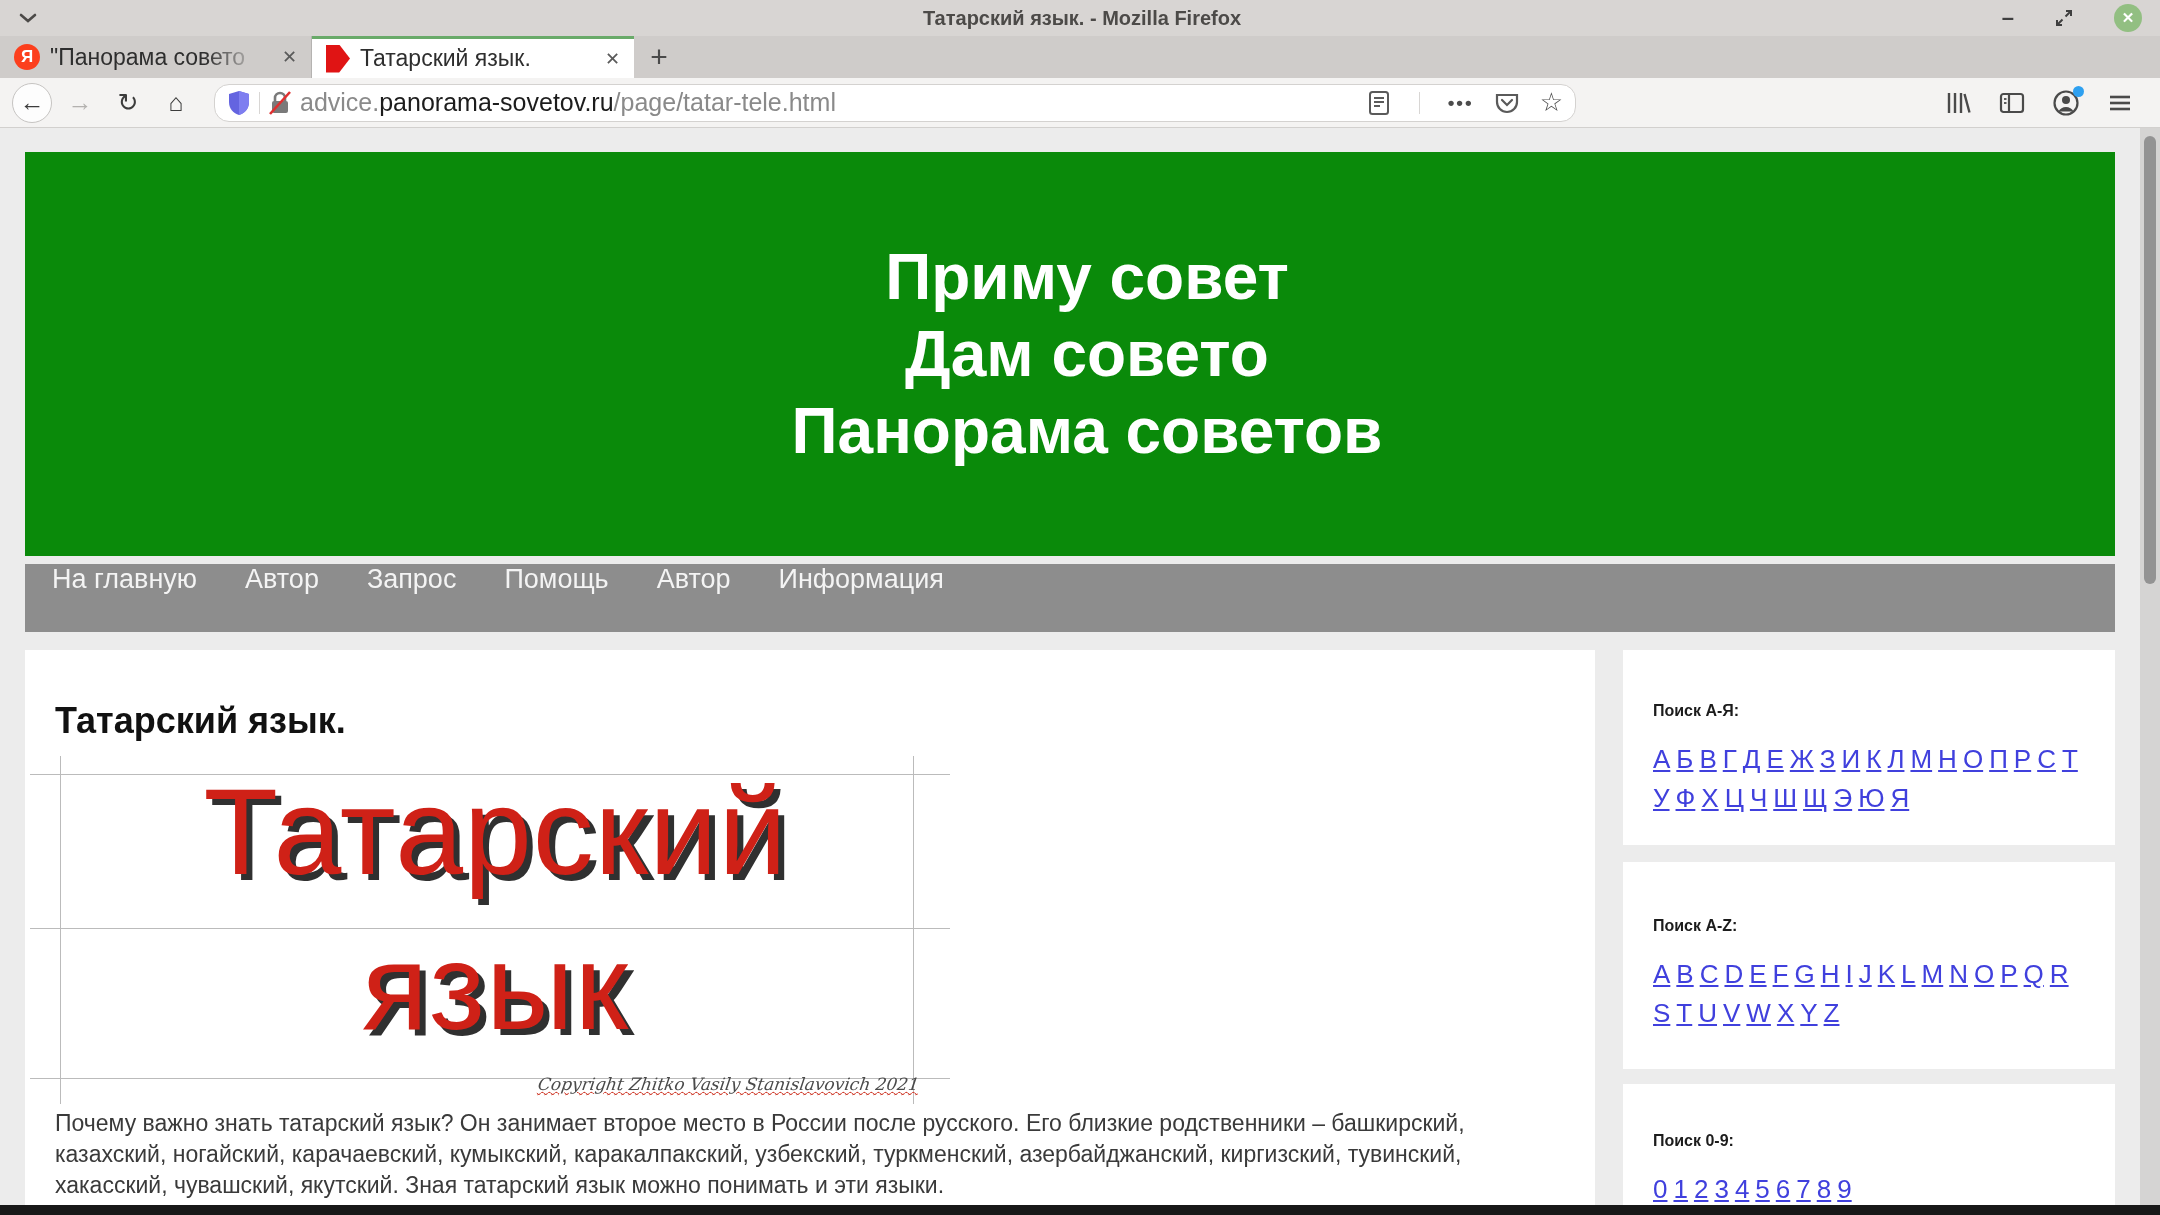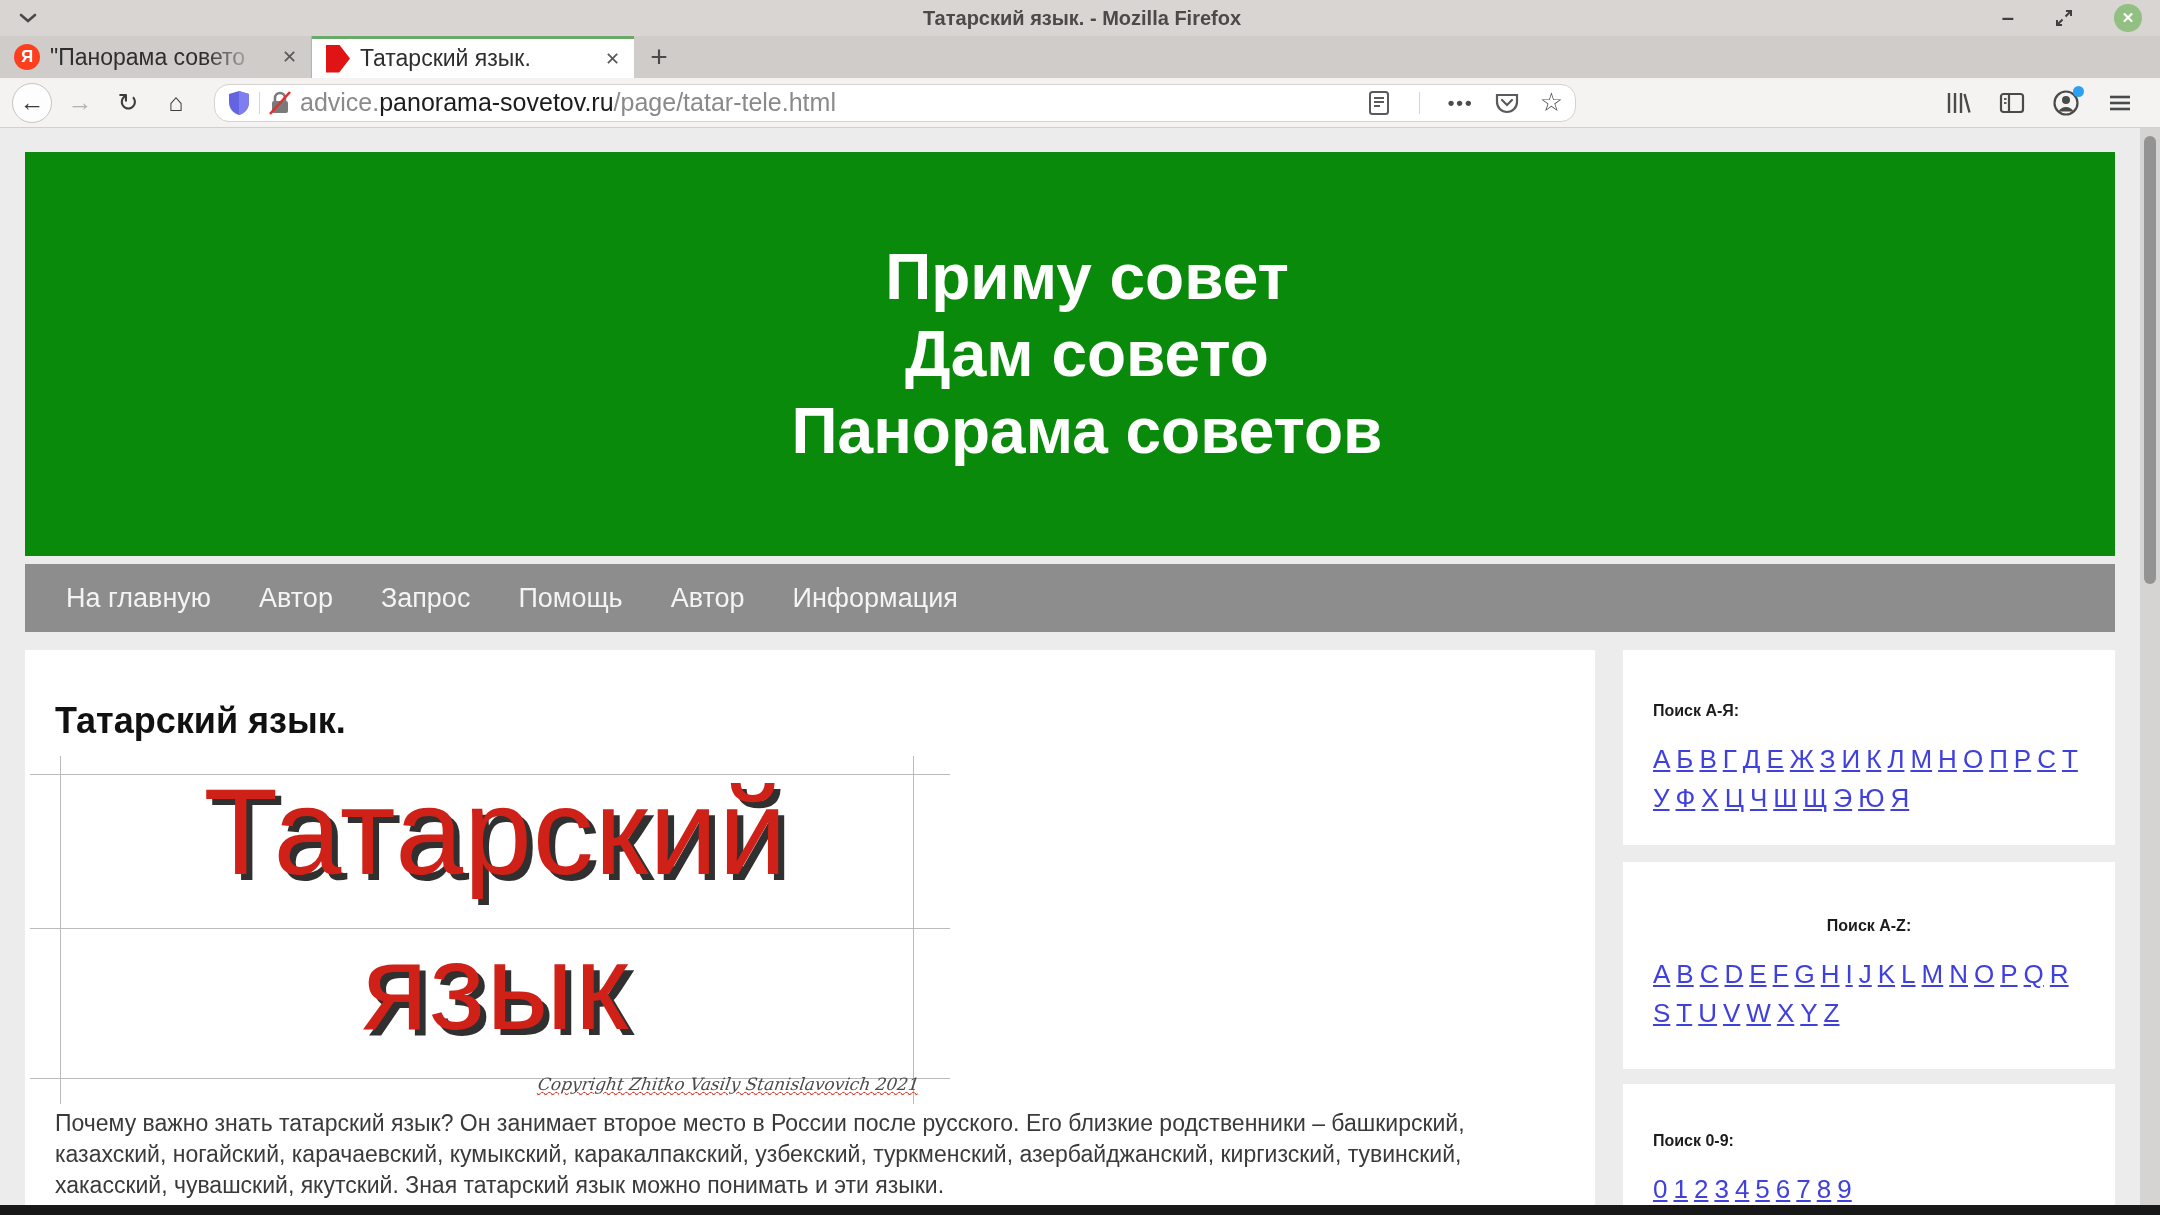--- a/index.html
+++ b/index.html
@@ -37,39 +37,39 @@
   .url-actions { display:flex; align-items:center; gap:20px; }
   .glyph-icon { font-size:26px; color:#4c4c4c; }
   .dots-icon { font-size:19px; color:#4c4c4c; letter-spacing:2px; font-weight:bold; }
   .right-icons { margin-left:auto; display:flex; align-items:center; gap:26px; padding-right:14px; }
   .account-wrap { position:relative; display:flex; }
   .account-dot { position:absolute; top:-3px; right:-4px; width:11px; height:11px; border-radius:50%; background:#2ea0f0; }
 
   
   .viewport { position:relative; height:1077px; overflow:hidden; background:#ececec; padding:24px 0 0 25px; }
   .green-header { width:2090px; height:404px; background:#0a8a0a; display:flex; flex-direction:column; justify-content:center; text-align:center; color:#ffffff; font-weight:bold; font-size:64px; line-height:77px;padding-left:34px; }
-  .navbar { width:2090px; height:68px; background:#8d8d8d; margin-top:8px; display:flex; align-items:center; gap:48px; padding-left:41px; }
+  .navbar { width:2090px; height:68px; background:#8d8d8d; margin-top:8px; display:flex; gap:48px; padding-left:27px; }
   .navbar a { color:#f4f4f4; font-size:27px; text-decoration:none; }
 
   .content-row { display:flex; margin-top:18px; }
   .main-card { width:1570px; background:#fff; padding:28px 30px 60px 30px; min-height:560px; }
   .article-title { font-size:36px; font-weight:bold; color:#111; margin:22px 0 28px 0; }
 
   .tatar-image { position:relative; width:875px; height:320px; margin-left:3px; }
   .gline-h { position:absolute; left:-28px; width:920px; height:1px; background:#bbbbbb; }
   .gline-v { position:absolute; top:-14px; height:348px; width:1px; background:#bbbbbb; }
   .red-word { position:absolute; left:0; width:100%; text-align:center; font-weight:normal; color:#cf2117; text-shadow:6px 6px 0 #303030; font-size:122px; line-height:135px; letter-spacing:1px; }
   .copyright { position:absolute; right:14px; bottom:-4px; font-family:"DejaVu Serif", serif; font-style:italic; font-size:17px; color:#4a4a4a; transform:skewX(-8deg); text-decoration:underline wavy #d04030 1px; }
 
   .article-text { font-size:23px; line-height:31px; color:#3a3a3a; margin-top:18px; width:1500px; }
 
   .sidebar { margin-left:28px; width:492px; display:flex; flex-direction:column; }
   .side-card { background:#fff; padding:0 30px; }
   .side-card.c1 { height:195px; padding-top:52px; margin-bottom:17px; }
-  .side-card.c2 { height:207px; padding-top:55px; margin-bottom:15px;text-align:center; }
+  .side-card.c2 { height:207px; padding-top:55px; margin-bottom:15px; }
   .side-card.c3 { height:230px; padding-top:48px; }
   .side-title { font-size:16px; font-weight:bold; color:#1c1c1c; margin-bottom:24px; }
   .letters { display:flex; flex-wrap:wrap; column-gap:6px; row-gap:8px; font-size:26px; width:432px; }
   .letters a { color:#4040dd; text-decoration:underline; }
 
   .scrollbar { position:absolute; right:0; top:0; width:20px; height:100%; background:#d5d4d3; }
   .scroll-thumb { position:absolute; left:4px; top:8px; width:12px; height:448px; border-radius:6px; background:#939393; }
 
   .bottom-strip { height:10px; background:#181818; }
   svg { display:block; }

